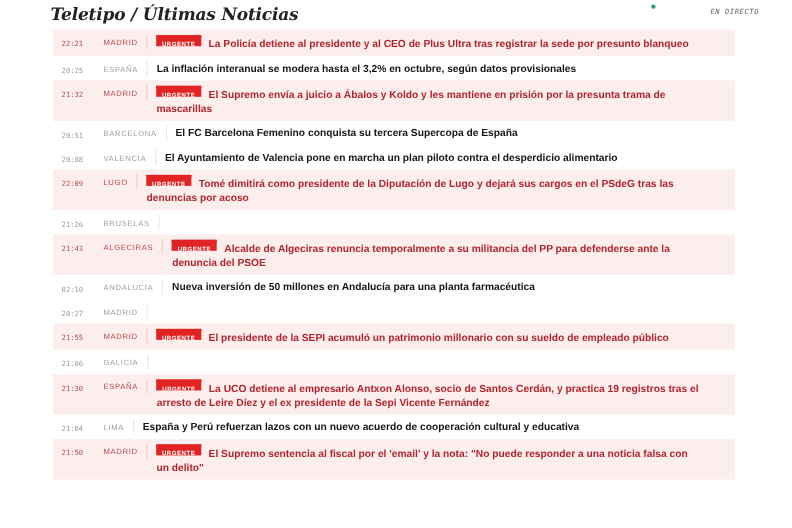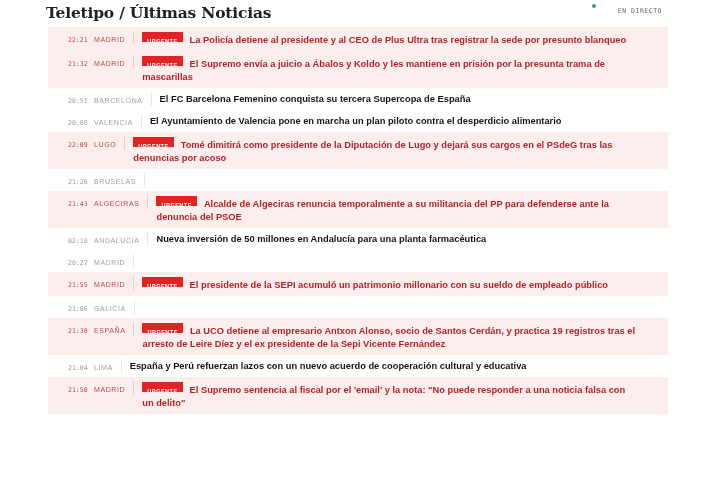--- a/index.html
+++ b/index.html
@@ -1,25 +1,25 @@
 <!DOCTYPE html>
 <html><head>
 <meta charset="utf-8">
 <style>
   * { box-sizing: border-box; margin: 0; padding: 0; }
   html, body { width: 720px; height: 480px; overflow: hidden; background: #ffffff; }
   body { font-family: "Liberation Sans", "DejaVu Sans", sans-serif; color: #1a1a1a; position: relative; }
-  .header { position: absolute; left: 46px; top: 2px; width: 660px; height: 22px; }
+  .header { position: absolute; left: 46px; top: 2px; width: 660px; height: 22px; font-style: italic; }
   .title { font-family: "DejaVu Serif", "Liberation Serif", serif; font-weight: bold; font-size: 15.5px; color: #222; letter-spacing: -0.2px; position: absolute; left: 0; top: 1px; }
-  .live { position: absolute; right: 44px; top: 5px; font-family: "DejaVu Sans Mono", "Liberation Mono", monospace; font-size: 6.5px; color: #666; letter-spacing: 0.5px; }
+  .live { position: absolute; right: 16px; top: 5px; font-family: "DejaVu Sans Mono", "Liberation Mono", monospace; font-size: 6.5px; color: #666; letter-spacing: 0.5px; }
   .live-dot { position: absolute; right: 110px; top: 2px; width: 4px; height: 4px; border-radius: 50%; background: #2fa36b; }
   .feed { position: absolute; left: 48px; top: 27px; width: 620px; }
   .row { display: flex; align-items: flex-start; padding: 4px 0 4px 0; min-height: 22px; }
   .row.urgent { background: #fdeeee; }
-  .time { width: 34px; padding-left: 20px; font-family: "DejaVu Sans Mono", "Liberation Mono", monospace; font-size: 6.5px; color: #9a9a9a; padding-top: 5px; flex: none; }
+  .time { width: 34px; padding-left: 8px; font-family: "DejaVu Sans Mono", "Liberation Mono", monospace; font-size: 6.5px; color: #9a9a9a; padding-top: 5px; flex: none; }
   .row.urgent .time { color: #b54a4a; }
   .loc { font-size: 7px; letter-spacing: 0.6px; color: #a0a0a0; padding-top: 5px; padding-left: 12px; padding-right: 8px; flex: none; text-transform: uppercase; border-right: 1px solid #e8e8e8; margin-right: 8px; height: 14px; }
   .row.urgent .loc { color: #b54a4a; border-right-color: #f0caca; }
   .content { flex: 1; font-size: 9.3px; font-weight: bold; line-height: 13px; padding-top: 1px; color: #151515; padding-right: 30px; }
   .row.urgent .content { color: #b0252c; }
   .badge { display: inline-block; background: #e02424; color: #ffffff; font-size: 5.5px; font-weight: bold; letter-spacing: 0.5px; padding: 0 5px; height: 10px; line-height: 14px; overflow: hidden; vertical-align: 1px; margin-right: 7px; border-top: 2px solid #e02424; }
 </style>
 </head>
 <body>
 
@@ -28,20 +28,27 @@
   <span class="live-dot"></span>
   <span class="live">EN DIRECTO</span>
 </div>
 
 <div class="feed" id="feed">
     <div class="row urgent">
     <span class="time">22:21</span>
     <span class="loc">MADRID</span>
     <div class="content">
       <span class="badge">URGENTE</span><span class="headline">La Policía detiene al presidente y al CEO de Plus Ultra tras registrar la sede por presunto blanqueo</span>
+    </div>
+  </div>
+    <div class="row">
+    <span class="time">20:25</span>
+    <span class="loc">ESPAÑA</span>
+    <div class="content">
+      <span class="headline">La inflación interanual se modera hasta el 3,2% en octubre, según datos provisionales</span>
     </div>
   </div>
     <div class="row urgent">
     <span class="time">21:32</span>
     <span class="loc">MADRID</span>
     <div class="content">
       <span class="badge">URGENTE</span><span class="headline">El Supremo envía a juicio a Ábalos y Koldo y les mantiene en prisión por la presunta trama de mascarillas</span>
     </div>
   </div>
     <div class="row">

